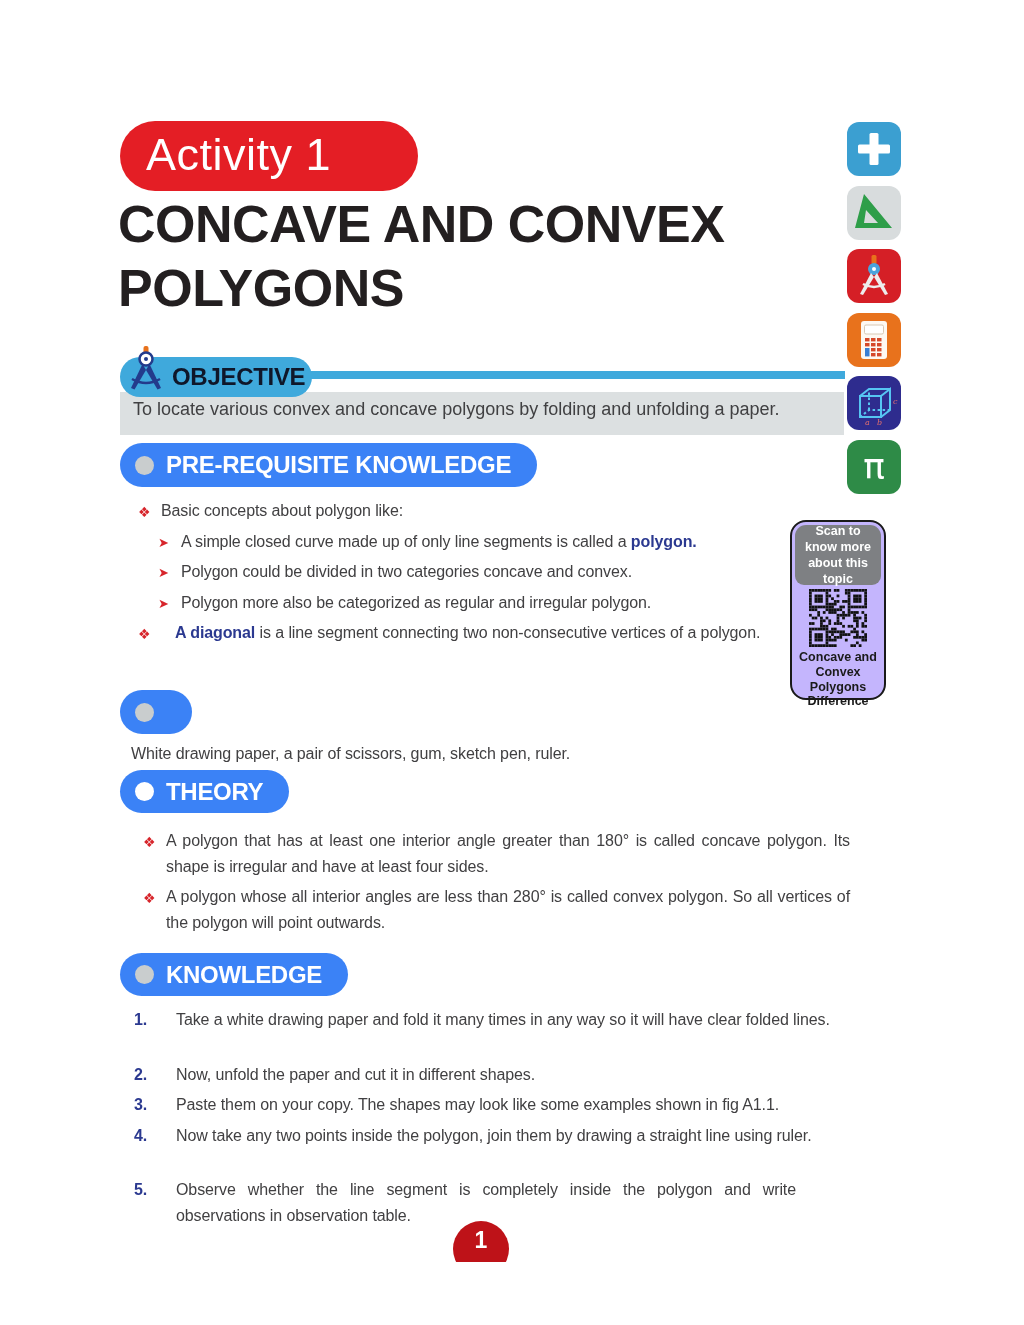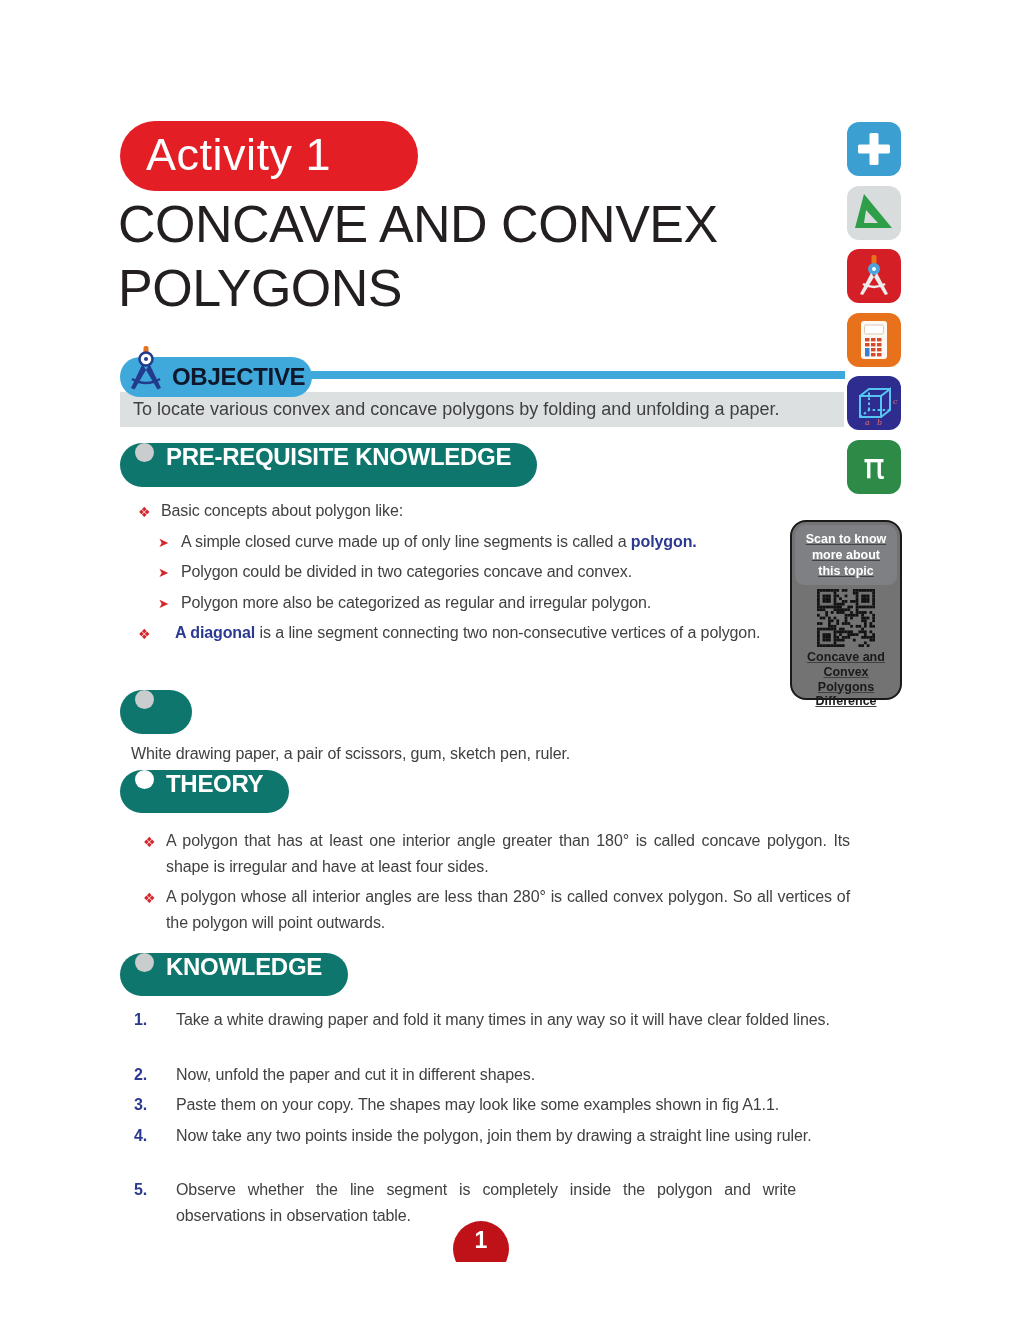--- a/index.html
+++ b/index.html
@@ -11,38 +11,38 @@
   .activity-badge{
     position:absolute;left:120px;top:121px;width:298px;height:70px;
     background:#E41E25;border-radius:35px;
   }
   .activity-badge span{
     display:block;padding-left:26px;line-height:68px;font-size:45px;
     color:#ffffff;font-weight:400;letter-spacing:.5px;
   }
   .title{
     position:absolute;left:118px;top:192px;width:680px;margin:0;
-    font-size:52px;font-weight:400;line-height:1.24;color:#231F20;letter-spacing:-.5px;
+    font-size:52px;font-weight:700;line-height:1.24;color:#231F20;letter-spacing:-.5px;
   }
   
   .obj-line{position:absolute;left:300px;top:371px;width:545px;height:8px;background:#3FA9DC;}
   .obj-bar{
-    position:absolute;left:120px;top:392px;width:724px;height:35px;background:#DCE0E1;
+    position:absolute;left:120px;top:392px;width:724px;height:43px;background:#DCE0E1;
   }
   .obj-bar span{display:block;padding-left:13px;line-height:35px;font-size:18px;color:#404042;}
   .obj-badge{
     position:absolute;left:120px;top:357px;width:192px;height:40px;background:#3FA9DC;
     border-radius:20px;z-index:2;
   }
   .obj-badge span{display:block;padding-left:52px;line-height:40px;font-size:24px;font-weight:700;color:#0f172a;letter-spacing:-.3px;}
   .obj-compass{position:absolute;left:124px;top:345px;z-index:3;}
   
   .sec-badge{
-    position:absolute;left:120px;height:44px;background:#0f766e;border-radius:22px;
-    display:inline-flex;padding:0 26px 0 15px;
+    position:absolute;left:120px;height:44px;background:#3b82f6;border-radius:22px;
+    display:inline-flex;align-items:center;padding:0 26px 0 15px;
   }
   .sec-badge .dot{width:19px;height:19px;border-radius:50%;background:#C9CDCE;margin-right:12px;flex:0 0 auto;}
   .sec-badge.theory .dot{background:#ffffff;}
   .sec-badge span.lbl{font-size:24px;font-weight:700;color:#ffffff;letter-spacing:-.3px;white-space:nowrap;}
   .b-pre{top:443px;}
   .b-mat{top:690px;}
   .b-theory{top:770px;height:43px;}
   .b-proc{top:953px;height:43px;}
   
   .row{position:absolute;font-size:16px;line-height:26px;color:#414042;letter-spacing:-.1px;}
@@ -73,22 +73,22 @@
   .t4{top:313px;background:#E8721C;}
   .t5{top:376px;background:#2E2C8E;}
   .t6{top:440px;background:#2E8B47;}
   .tile svg{display:block;}
   .pi-glyph{
     display:block;text-align:center;line-height:54px;font-size:36px;color:#ffffff;
     font-family:"DejaVu Sans",sans-serif;font-weight:400;
   }
   
   .scan-box{
-    position:absolute;left:790px;top:520px;width:112px;height:180px;box-sizing:border-box;
-    border:2.5px solid #1A1A1A;border-radius:16px;background:#737373;text-decoration:underline;
+    position:absolute;left:790px;top:520px;width:96px;height:180px;box-sizing:border-box;
+    border:2.5px solid #1A1A1A;border-radius:16px;background:#c4b5fd;
   }
   .scan-head{
     margin:3px;height:60px;background:#7E8083;border-radius:11px 11px 9px 9px;
     color:#ffffff;font-weight:700;font-size:12.5px;line-height:1.3;text-align:center;
     display:flex;align-items:center;justify-content:center;padding:0 6px;box-sizing:border-box;
   }
   .qr{display:block;margin:4px auto 0 auto;}
   .scan-caption{
     margin-top:3px;text-align:center;font-weight:700;font-size:12.5px;line-height:1.18;color:#1A1A1A;
     padding:0 2px;

